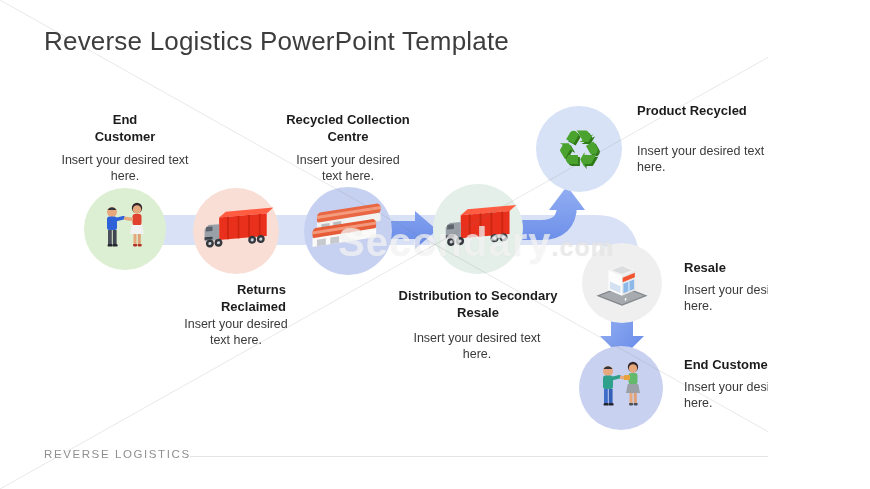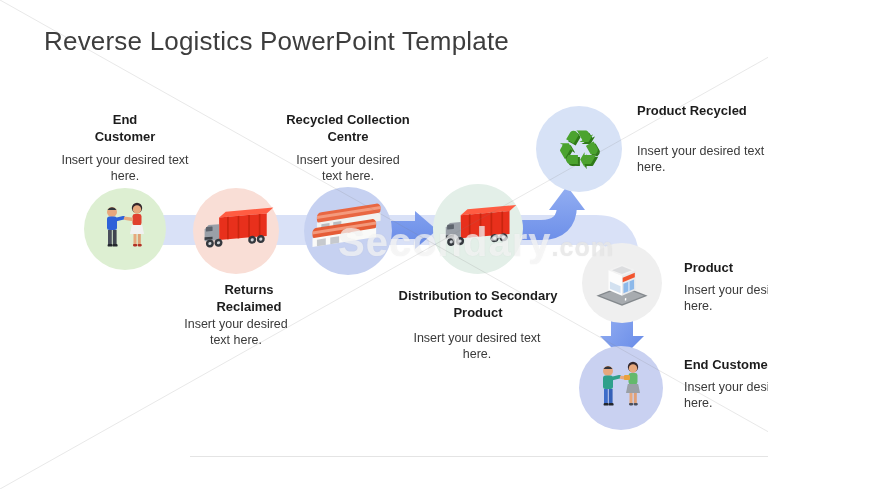--- a/index.html
+++ b/index.html
@@ -212,34 +212,35 @@
   <div class="watermark"><span>Secondary</span><span class="tld">.com</span></div>
 
   <svg class="layer" viewBox="0 0 870 489">
     <line x1="0" y1="0" x2="870" y2="489" stroke="rgba(130,130,130,0.18)" stroke-width="1"></line>
     <line x1="0" y1="489" x2="870" y2="0" stroke="rgba(130,130,130,0.18)" stroke-width="1"></line>
   </svg>
 
   <div class="node-label" style="left:88px;top:112px;width:74px;">End Customer</div>
   <div class="node-desc" style="left:58px;top:152px;width:134px;">Insert your desired text here.</div>
 
-  <div class="node-label" style="left:196px;top:282px;width:106px;">Returns Reclaimed</div>
+  <div class="node-label" style="left:180px;top:282px;width:106px;text-align:right;">Returns Reclaimed</div>
   <div class="node-desc" style="left:176px;top:316px;width:120px;">Insert your desired text here.</div>
 
   <div class="node-label" style="left:276px;top:112px;width:144px;">Recycled Collection Centre</div>
   <div class="node-desc" style="left:288px;top:152px;width:120px;">Insert your desired text here.</div>
 
-  <div class="node-label" style="left:392px;top:288px;width:172px;">Distribution to Secondary Product</div>
+  <div class="node-label" style="left:392px;top:288px;width:172px;">Distribution to Secondary Resale</div>
   <div class="node-desc" style="left:412px;top:330px;width:130px;">Insert your desired text here.</div>
 
   <div class="node-label left-text" style="left:637px;top:103px;width:190px;">Product Recycled</div>
   <div class="node-desc left-text" style="left:637px;top:143px;width:148px;">Insert your desired text here.</div>
 
-  <div class="node-label left-text" style="left:684px;top:260px;width:150px;">Product</div>
+  <div class="node-label left-text" style="left:684px;top:260px;width:150px;">Resale</div>
   <div class="node-desc left-text" style="left:684px;top:282px;width:145px;">Insert your desired text here.</div>
 
   <div class="node-label left-text" style="left:684px;top:357px;width:160px;">End Customer</div>
   <div class="node-desc left-text" style="left:684px;top:379px;width:145px;">Insert your desired text here.</div>
 
+  <div class="footer-label">REVERSE LOGISTICS</div>
   <div class="footer-line"></div>
   <div class="page-number">5</div>
 
 </div>
 
 </body></html>

